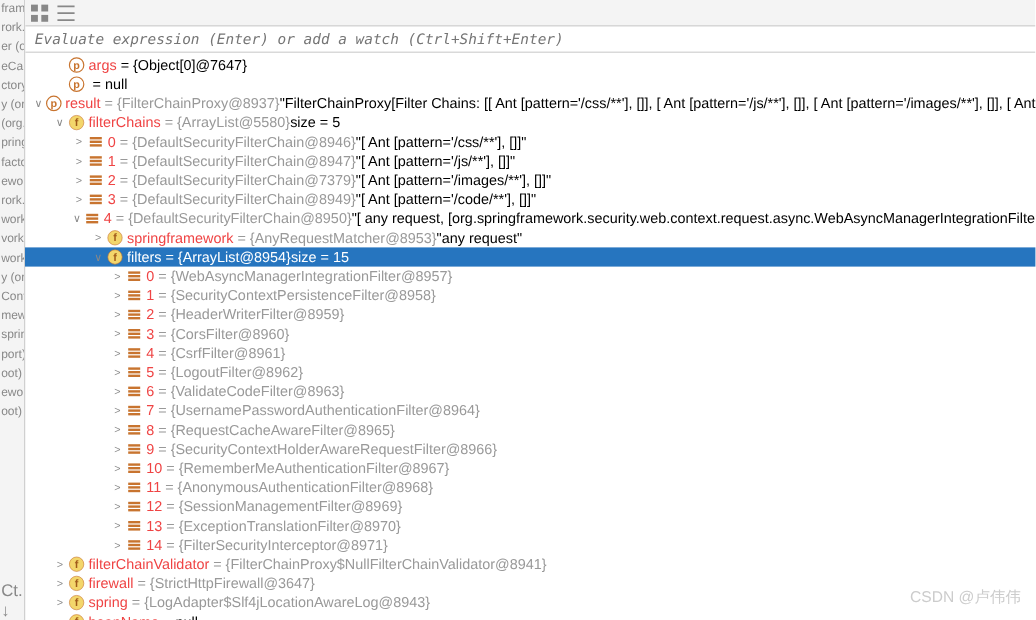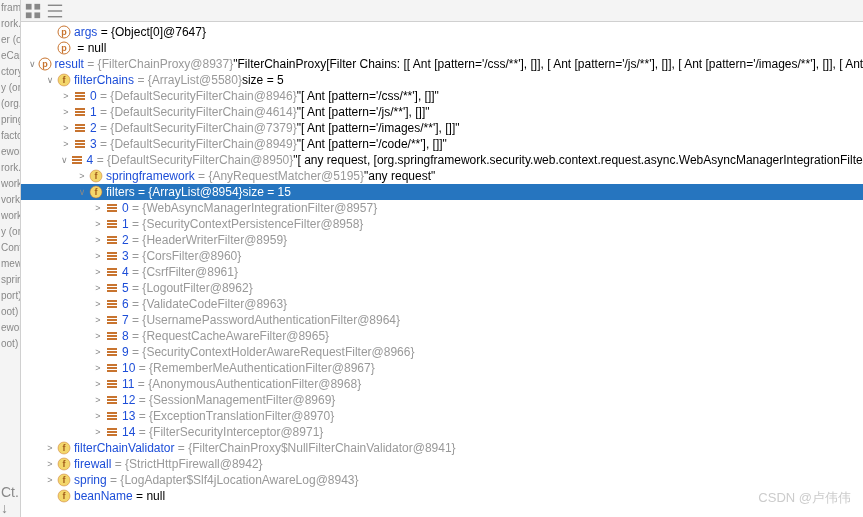--- a/index.html
+++ b/index.html
@@ -13,21 +13,21 @@
 .expr-bar { height: 22px; border-bottom: 1px solid #d0d0d0; display: flex; align-items: center; padding-left: 8px; }
 .expr-bar input { border: none; outline: none; width: 100%; font-family: "Consolas", monospace; font-size: 12px; color: #bbb; font-style: italic; }
 .tree { flex: 1; overflow: auto; padding-top: 2px; font-family: "Segoe UI", Arial, sans-serif; }
 .row { display: flex; align-items: center; height: 16px; line-height: 16px; white-space: nowrap; padding-right: 8px; }
 .row.selected { background: #2675bf; color: #fff; }
 .row.selected .muted, .row.selected .value, .row.selected .label { color: #fff; }
 .arrow { width: 10px; display: inline-block; text-align: center; color: #888; font-size: 9px; cursor: pointer; }
 .arrow.blank { visibility: hidden; }
 .icon { width: 14px; height: 14px; margin: 0 3px 0 2px; display: inline-flex; align-items: center; justify-content: center; flex-shrink: 0; }
 .icon svg { width: 14px; height: 14px; }
-.label { color: #1d4ed8; }
+.label { color: #ef4444; }
 .muted { color: #999; }
 .value { color: #000; }
 .watermark { position: absolute; right: 12px; bottom: 10px; color: #ccc; font-size: 13px; font-family: sans-serif; pointer-events: none; }
 .ct-label { font-size: 14px; color: #888; padding: 1px; }
 </style>
 </head>
 <body>
 
 <div class="container">
   <div class="left-panel">
@@ -67,20 +67,23 @@
           </svg>
         </div>
       <div class="tbtn">
           <svg viewBox="0 0 14 14">
             <line x1="2" y1="3" x2="12" y2="3" stroke="#888" stroke-width="1"></line>
             <line x1="2" y1="7" x2="12" y2="7" stroke="#888" stroke-width="1"></line>
             <line x1="2" y1="11" x2="12" y2="11" stroke="#888" stroke-width="1"></line>
           </svg>
         </div>
     </div>
+    <div class="expr-bar">
+      <input placeholder="Evaluate expression (Enter) or add a watch (Ctrl+Shift+Enter)" style="">
+    </div>
     <div class="tree" id="tree">
         <div class="row" style="padding-left:24px">
     <span class="arrow blank"></span>
     
     <span class="icon">
             <svg viewBox="0 0 14 14">
               <circle cx="7" cy="7" r="6" fill="#fff" stroke="#c8742f" stroke-width="1"></circle>
               <text x="7" y="10" text-anchor="middle" font-size="9" fill="#c8742f" font-weight="bold">p</text>
             </svg>
           </span>
@@ -145,21 +148,21 @@
     <span class="arrow ">&gt;</span>
     
     <span class="icon">
             <svg viewBox="0 0 14 14">
               <rect x="2" y="6" width="10" height="2" fill="#c8742f"></rect>
               <rect x="2" y="3" width="10" height="2" fill="#c8742f"></rect>
               <rect x="2" y="9" width="10" height="2" fill="#c8742f"></rect>
             </svg>
           </span>
     <span class="label">1</span>&nbsp;
-    <span class="muted">= {DefaultSecurityFilterChain@4614} </span>
+    <span class="muted">= {DefaultSecurityFilterChain@8947} </span>
     <span class="value">"[ Ant [pattern='/js/**'], []]"</span>
   </div>
         <div class="row" style="padding-left:40px">
     <span class="arrow ">&gt;</span>
     
     <span class="icon">
             <svg viewBox="0 0 14 14">
               <rect x="2" y="6" width="10" height="2" fill="#c8742f"></rect>
               <rect x="2" y="3" width="10" height="2" fill="#c8742f"></rect>
               <rect x="2" y="9" width="10" height="2" fill="#c8742f"></rect>
@@ -200,21 +203,21 @@
         <div class="row" style="padding-left:56px">
     <span class="arrow ">&gt;</span>
     
     <span class="icon">
             <svg viewBox="0 0 14 14">
               <circle cx="7" cy="7" r="6" fill="#f3d66b" stroke="#c8742f" stroke-width="0.5"></circle>
               <text x="7" y="10" text-anchor="middle" font-size="9" fill="#a05a1a" font-weight="bold">f</text>
             </svg>
           </span>
     <span class="label">springframework</span>&nbsp;
-    <span class="muted">= {AnyRequestMatcher@5195} </span>
+    <span class="muted">= {AnyRequestMatcher@8953} </span>
     <span class="value">"any request"</span>
   </div>
         <div class="row selected" style="padding-left:56px">
     <span class="arrow ">∨</span>
     
     <span class="icon">
             <svg viewBox="0 0 14 14">
               <circle cx="7" cy="7" r="6" fill="#f3d66b" stroke="#c8742f" stroke-width="0.5"></circle>
               <text x="7" y="10" text-anchor="middle" font-size="9" fill="#a05a1a" font-weight="bold">f</text>
             </svg>
@@ -449,21 +452,21 @@
         <div class="row" style="padding-left:24px">
     <span class="arrow ">&gt;</span>
     
     <span class="icon">
             <svg viewBox="0 0 14 14">
               <circle cx="7" cy="7" r="6" fill="#f3d66b" stroke="#c8742f" stroke-width="0.5"></circle>
               <text x="7" y="10" text-anchor="middle" font-size="9" fill="#a05a1a" font-weight="bold">f</text>
             </svg>
           </span>
     <span class="label">firewall</span>&nbsp;
-    <span class="muted">= {StrictHttpFirewall@8942}</span>
+    <span class="muted">= {StrictHttpFirewall@3647}</span>
     
   </div>
         <div class="row" style="padding-left:24px">
     <span class="arrow ">&gt;</span>
     
     <span class="icon">
             <svg viewBox="0 0 14 14">
               <circle cx="7" cy="7" r="6" fill="#f3d66b" stroke="#c8742f" stroke-width="0.5"></circle>
               <text x="7" y="10" text-anchor="middle" font-size="9" fill="#a05a1a" font-weight="bold">f</text>
             </svg>

